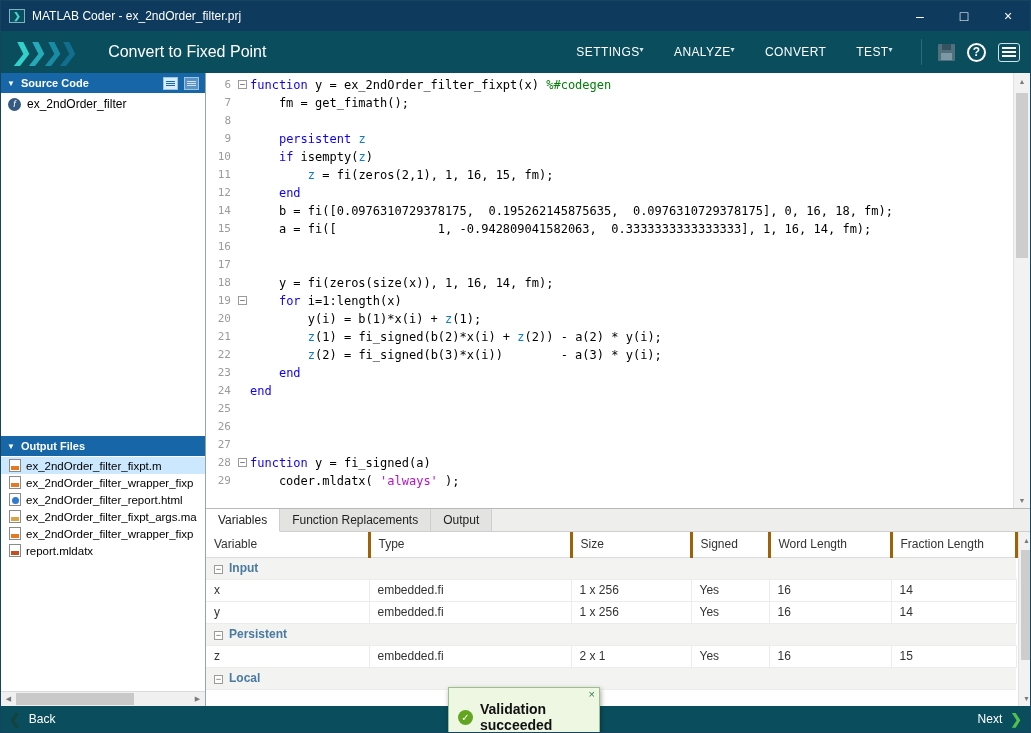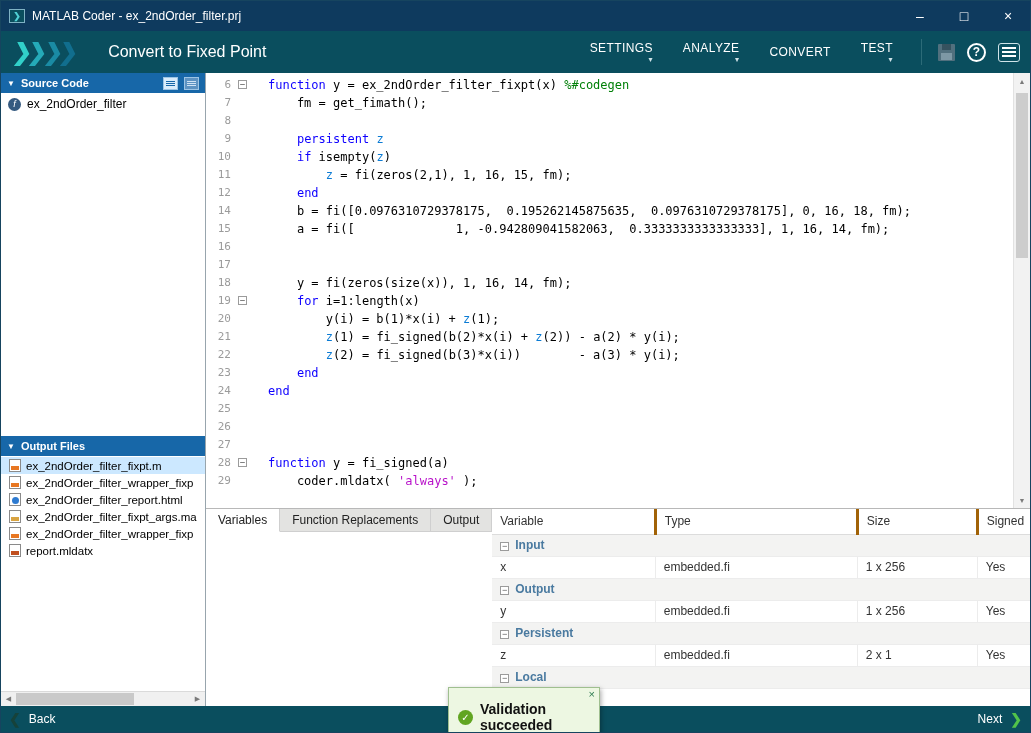--- a/index.html
+++ b/index.html
@@ -16,21 +16,21 @@
   .title-controls { margin-left:auto; display:flex; height:100%; }
   .ctrl { width:44px; display:flex; align-items:center; justify-content:center; font-size:14px; color:#fff; cursor:default; }
 
   
   .toolbar { height:42px; background:#0a4e5e; display:flex; align-items:center; color:#fff;
              padding:0 10px; flex-shrink:0; }
   .logo { display:flex; margin-right:18px; margin-left:2px; }
   .logo span { font-size:23px; font-weight:bold; line-height:38px; letter-spacing:-4px; transform:skewX(-8deg); }
   .toolbar-title { font-size:16px; font-weight:normal; margin-left:16px; }
   .menus { margin-left:auto; display:flex; align-items:center; gap:30px; font-size:12px; letter-spacing:.4px; }
-  .menu-item { display:flex; align-items:flex-end; gap:0; cursor:pointer;flex-direction:column; }
+  .menu-item { display:flex; align-items:flex-start; gap:0; cursor:pointer; }
   .menu-item .caret { font-size:8px; color:#cfe3e8; }
   .toolbar-icons { display:flex; align-items:center; gap:12px; margin-left:28px; padding-left:16px;
                    border-left:1px solid #2c6b78; height:26px; }
   .save-icon { width:17px; height:17px; background:#51707e; position:relative; border-radius:1px; }
   .save-icon::before { content:""; position:absolute; left:4px; top:0; width:9px; height:6px; background:#35525f; }
   .save-icon::after  { content:""; position:absolute; left:3px; bottom:1px; width:11px; height:7px; background:#7d98a5; }
   .help-icon { width:19px; height:19px; border:2px solid #fff; border-radius:50%; color:#fff;
                font-size:12px; font-weight:bold; display:flex; align-items:center; justify-content:center; }
   .burger-icon { width:22px; height:19px; border:1px solid #cfe3e8; border-radius:3px; display:flex;
                  flex-direction:column; justify-content:center; gap:2px; padding:0 3px; }
@@ -71,37 +71,37 @@
 
   
   .content { flex:1; display:flex; flex-direction:column; min-width:0; }
   .editor { height:435px; display:flex; background:#fff; overflow:hidden; flex-shrink:0; }
   .code-area { flex:1; padding-top:3px; font-family:"DejaVu Sans Mono", monospace; font-size:12px; overflow:hidden; }
   .code-line { display:flex; height:18px; line-height:18px; }
   .line-num { width:30px; text-align:right; color:#9b9b9b; padding-right:5px; flex-shrink:0; font-size:11px; }
   .fold-col { width:14px; flex-shrink:0; position:relative; }
   .fold-box { position:absolute; top:4px; left:2px; width:9px; height:9px; border:1px solid #9b9b9b;
               background:#fff; font-size:9px; line-height:7px; text-align:center; color:#555; }
-  .code-text { white-space:pre;margin-left:18px; }
+  .code-text { white-space:pre; }
   .tok-k { color:#0e00ff; }
   .tok-c { color:#028009; }
   .tok-s { color:#b812c9; }
   .tok-v { color:#0b7bd4; }
   .tok-p { color:#000; }
 
   
   .scroll-v { width:17px; background:#f2f2f2; border-left:1px solid #e2e2e2; display:flex;
               flex-direction:column; align-items:center; flex-shrink:0; }
   .scroll-btn { height:16px; width:100%; color:#7a7a7a; font-size:7px; display:flex; align-items:center;
                 justify-content:center; flex-shrink:0; }
   .scroll-track { flex:1; width:100%; position:relative; }
   .scroll-thumb { position:absolute; left:2px; right:2px; background:#cdcdcd; }
 
   
-  .bottom-panel { flex:1; display:flex; flex-direction:row; border-top:1px solid #b8b8b8; min-height:0; }
+  .bottom-panel { flex:1; display:flex; flex-direction:column; border-top:1px solid #b8b8b8; min-height:0; }
   .tabbar { height:23px; background:#eeeeec; display:flex; align-items:stretch; border-bottom:1px solid #cfcfcf; flex-shrink:0; }
   .tab { padding:4px 12px 0 12px; font-size:12px; border-right:1px solid #cfcfcf; background:#e3e3e1; color:#222; }
   .tab.active { background:#fff; border-bottom:1px solid #fff; margin-bottom:-1px; }
   .table-wrap { flex:1; display:flex; min-height:0; overflow:hidden; }
   table.vars { border-collapse:collapse; width:810px; table-layout:fixed; font-size:12px; align-self:flex-start; background:#fff; }
   table.vars th { font-weight:normal; text-align:left; padding:4px 8px; border-right:3px solid #a16207;
                   border-bottom:1px solid #dcdcdc; color:#333; height:25px; }
   table.vars td { padding:2px 8px; border-right:1px solid #ececec; border-bottom:1px solid #ececec; height:22px; color:#333; }
   tr.group-row td { background:#f3f3f2; color:#4a7aa0; font-weight:bold; border-right:none; }
   .collapse-box { display:inline-block; width:9px; height:9px; border:1px solid #9b9b9b; background:#fff;
@@ -405,23 +405,20 @@
                   <td colspan="6"><span class="collapse-box">−</span><span class="group-label">Input</span></td>
                 </tr>
                 <tr>
                   <td class="var-name">x</td>
                   <td>embedded.fi</td>
                   <td>1 x 256</td>
                   <td>Yes</td>
                   <td>16</td>
                   <td>14</td>
                 </tr>
-                <tr class="group-row">
-                  <td colspan="6"><span class="collapse-box">−</span><span class="group-label">Output</span></td>
-                </tr>
                 <tr>
                   <td class="var-name">y</td>
                   <td>embedded.fi</td>
                   <td>1 x 256</td>
                   <td>Yes</td>
                   <td>16</td>
                   <td>14</td>
                 </tr>
                 <tr class="group-row">
                   <td colspan="6"><span class="collapse-box">−</span><span class="group-label">Persistent</span></td>

